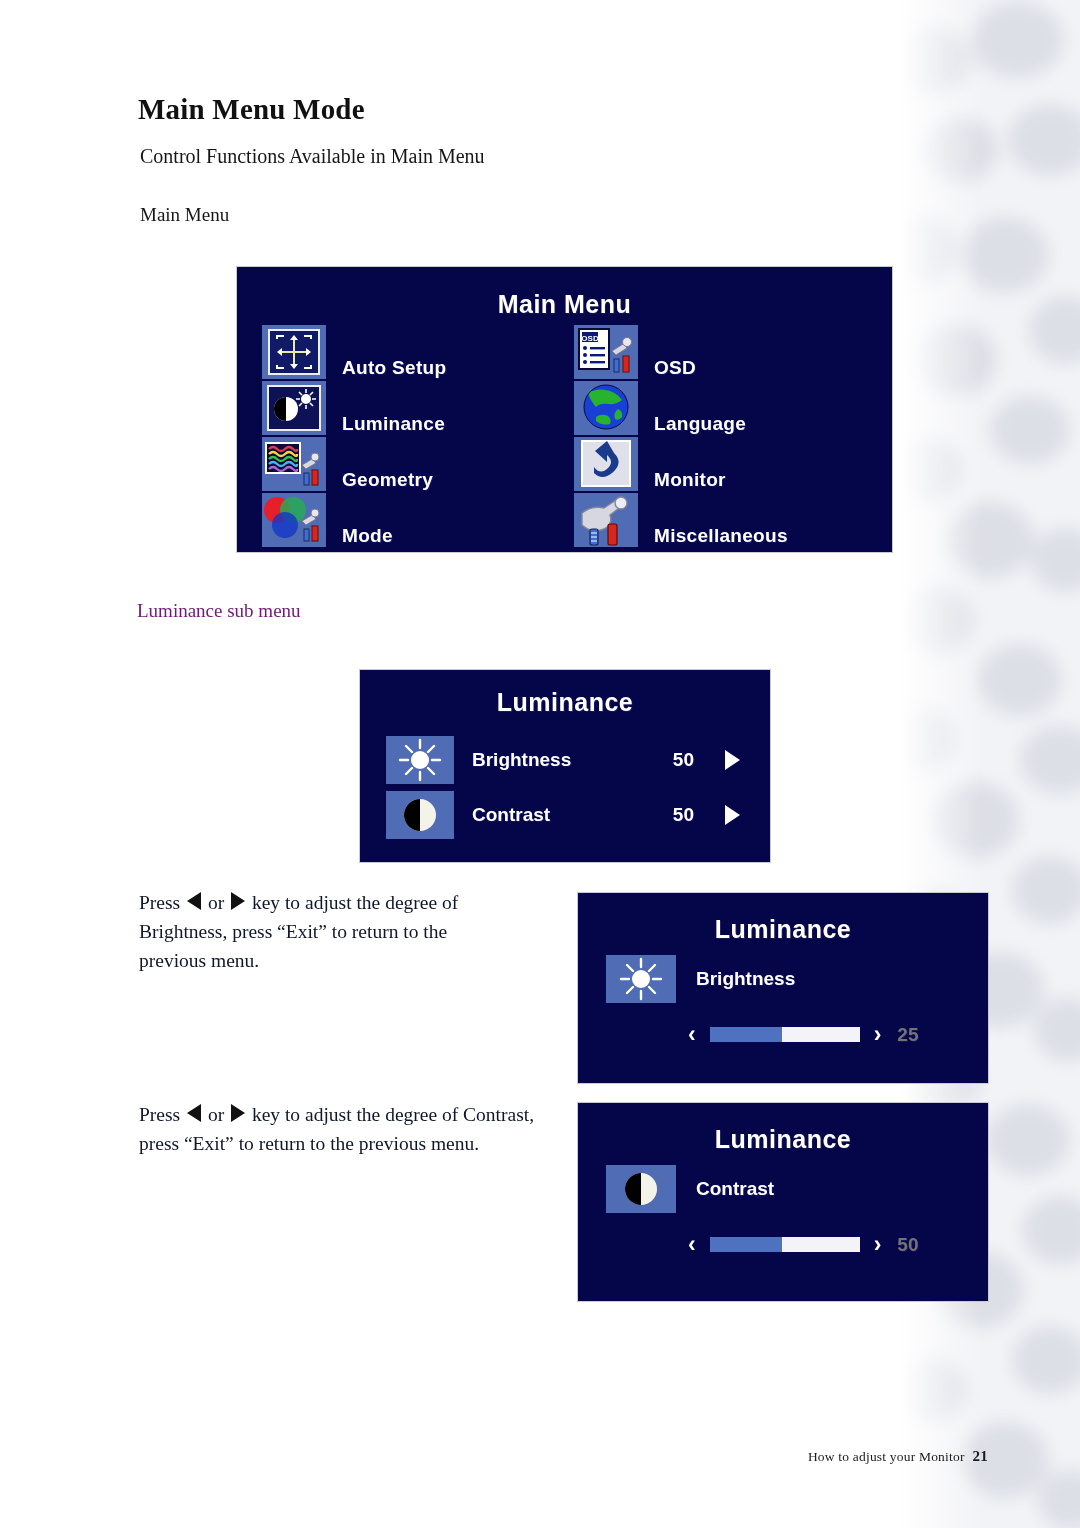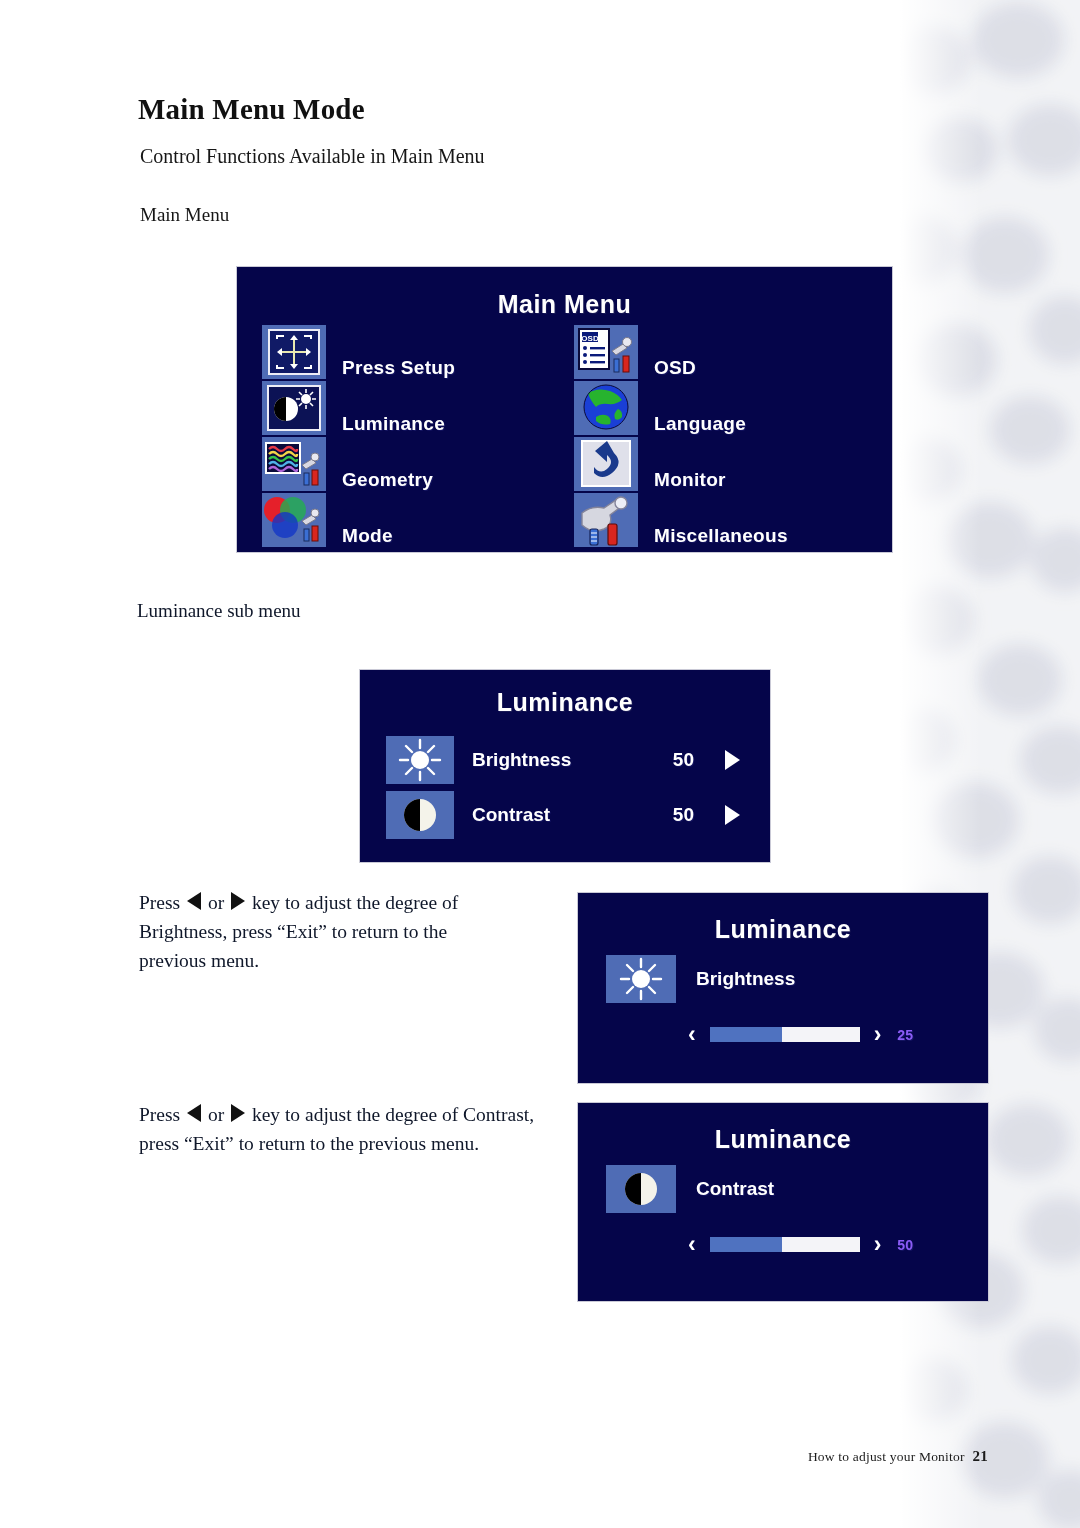--- a/index.html
+++ b/index.html
@@ -54,21 +54,21 @@
     left: 140px;
     top: 204px;
     font-size: 19px;
     color: #161616;
   }
   .h4 {
     position: absolute;
     left: 137px;
     top: 600px;
     font-size: 19px;
-    color: #0f172a;
+    color: #701a75;
   }
 
   
   .para {
     position: absolute;
     font-size: 19.5px;
     line-height: 29px;
     color: #0f172a;
   }
   #para-brightness { left: 139px; top: 888px; width: 380px; }
@@ -227,24 +227,24 @@
     margin: 0 14px;
     position: relative;
     overflow: hidden;
   }
   .slider-fill {
     position: absolute;
     left: 0; top: 0; bottom: 0;
     background: #4f72c0;
   }
   .adj-val {
-    color: #8b5cf6;
-    font-family: "Liberation Sans", sans-serif;
-    font-weight: bold;
-    font-size: 14px;
+    color: #737373;
+    font-family: "Liberation Sans", sans-serif;
+    font-weight: bold;
+    font-size: 19px;
     margin-left: 16px;
     text-shadow: 1px 1px 0 #141460;
   }
 
   
   #footer {
     position: absolute;
     right: 92px;
     top: 1448px;
     font-size: 13.5px;
@@ -320,21 +320,21 @@
 
       <div class="mm-row">
         <div class="mm-tile">
           <svg width="64" height="54" viewBox="0 0 64 54">
             <rect x="7" y="5" width="50" height="44" fill="#101a66" stroke="#eeeef6" stroke-width="2"></rect>
             <path d="M15 14 L15 11 L22 11 M49 14 L49 11 L42 11 M15 40 L15 43 L22 43 M49 40 L49 43 L42 43" stroke="#ffffff" stroke-width="2" fill="none"></path>
             <path d="M32 13 L32 41 M18 27 L46 27" stroke="#e9e9b0" stroke-width="2"></path>
             <path d="M32 10 l-4 5 h8 z M32 44 l-4 -5 h8 z M15 27 l5 -4 v8 z M49 27 l-5 -4 v8 z" fill="#ffffff"></path>
           </svg>
         </div>
-        <div class="mm-label">Press Setup</div>
+        <div class="mm-label">Auto Setup</div>
       </div>
 
       <div class="mm-row">
         <div class="mm-tile">
           <svg width="64" height="54" viewBox="0 0 64 54">
             <rect x="6" y="5" width="52" height="44" fill="#0c1255" stroke="#eeeef6" stroke-width="2"></rect>
             <circle cx="24" cy="28" r="12" fill="#ffffff"></circle>
             <path d="M24 16 A12 12 0 0 0 24 40 Z" fill="#000000"></path>
             <circle cx="44" cy="18" r="5" fill="#ffffff"></circle>
             <g stroke="#ffffff" stroke-width="1.6">

